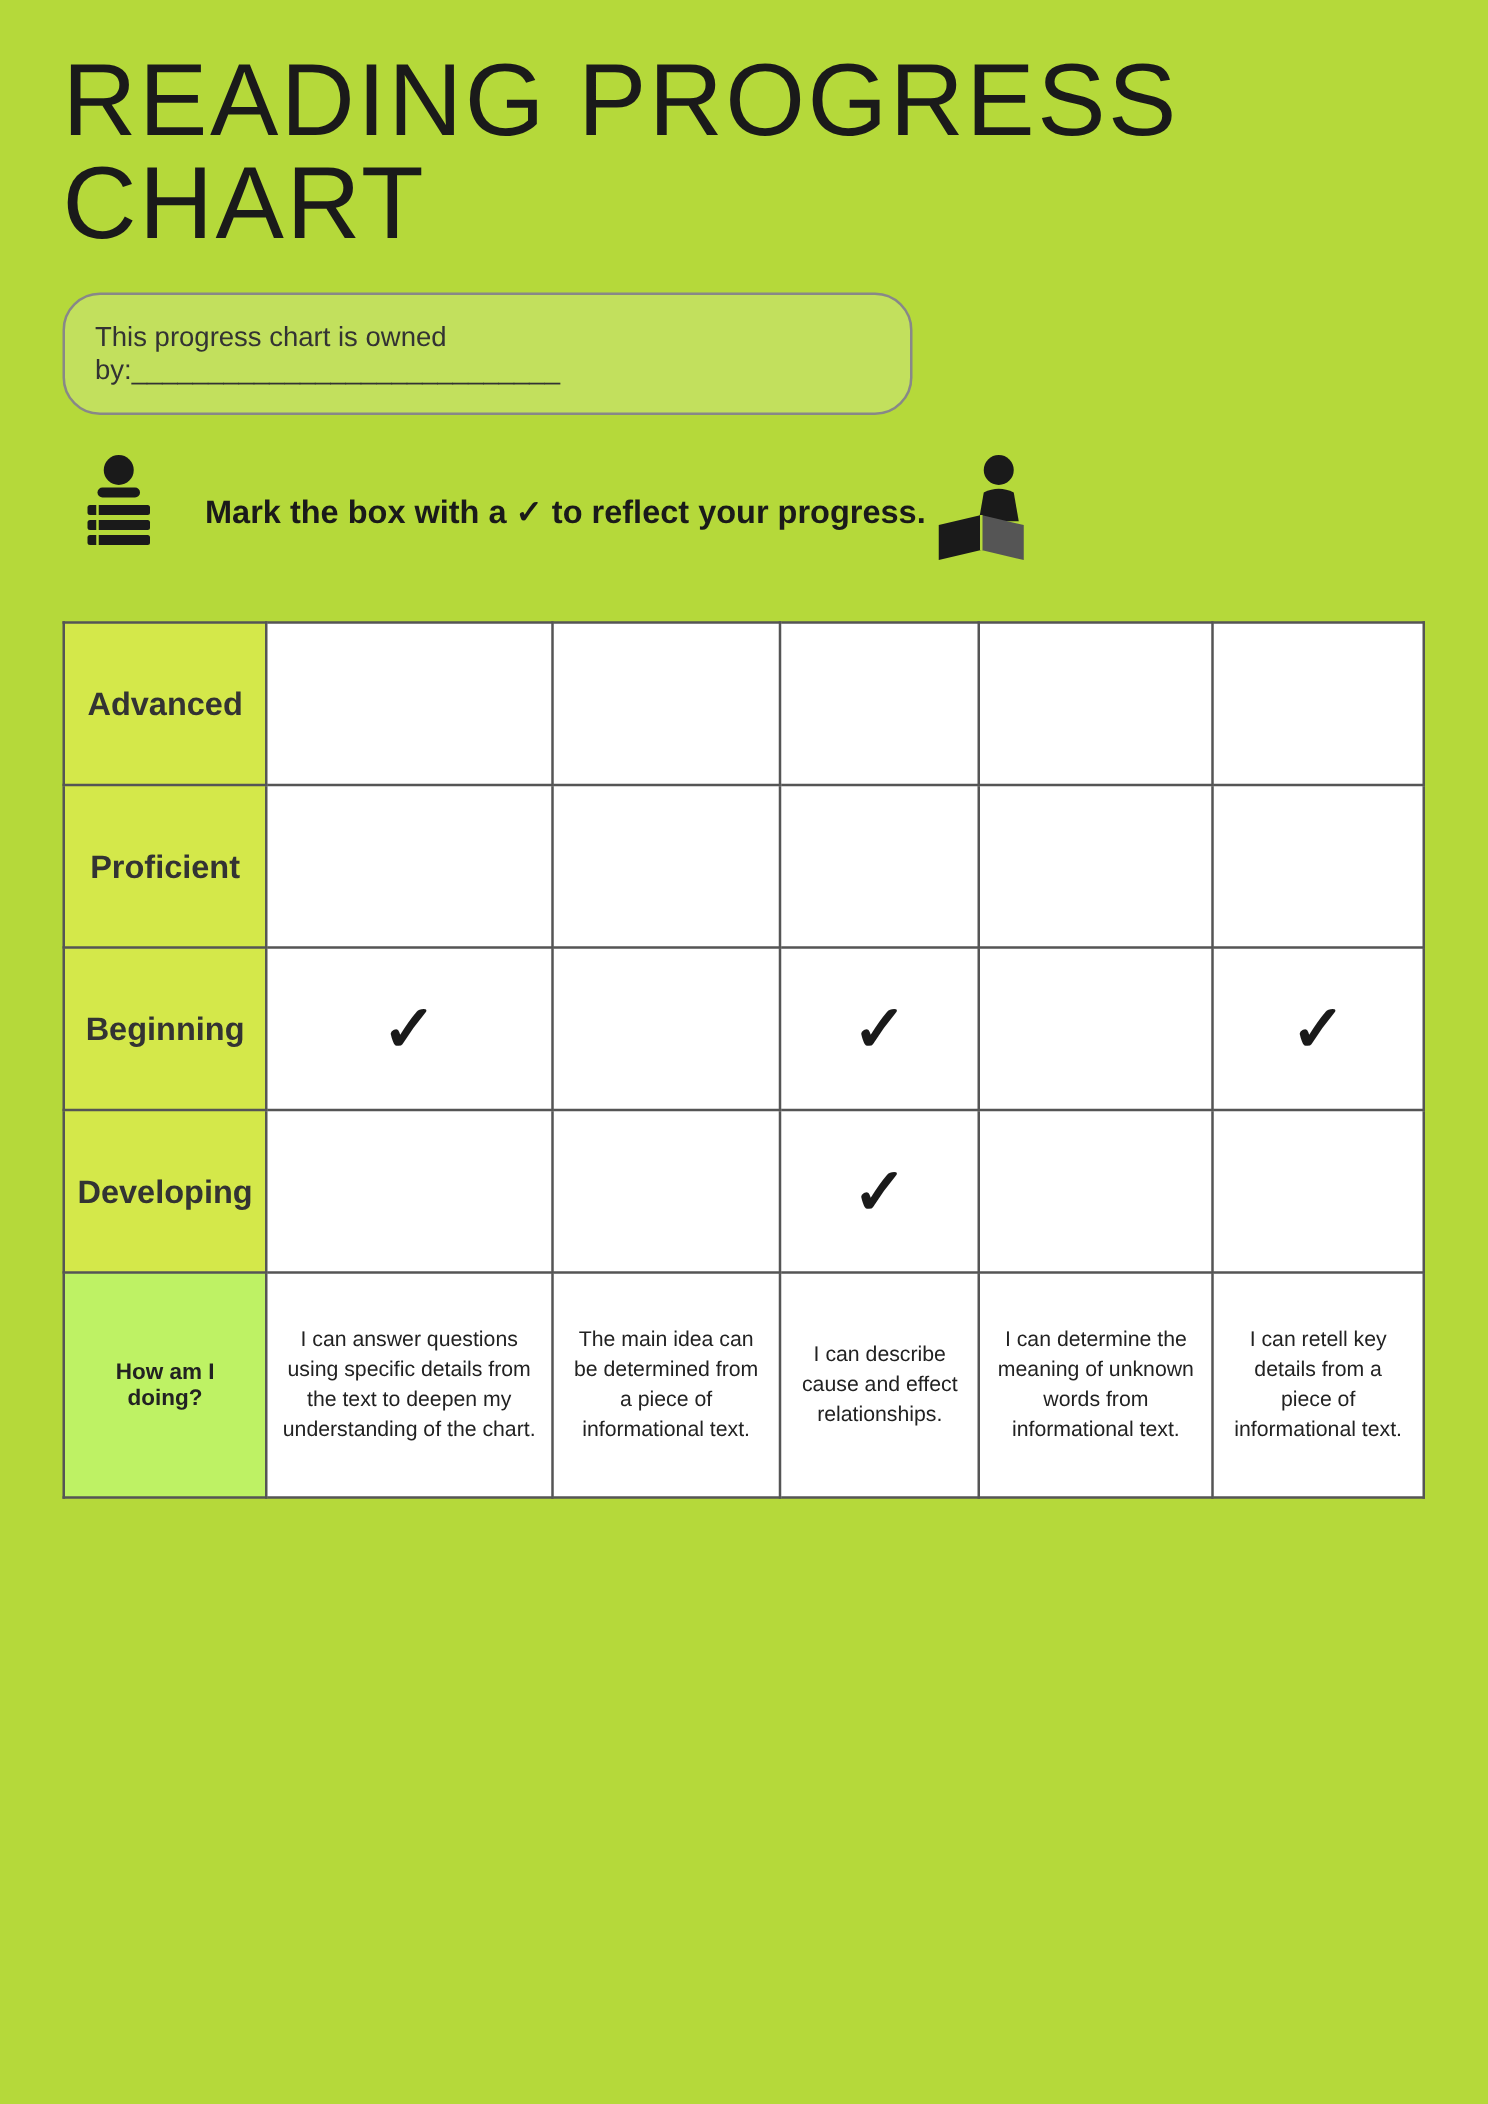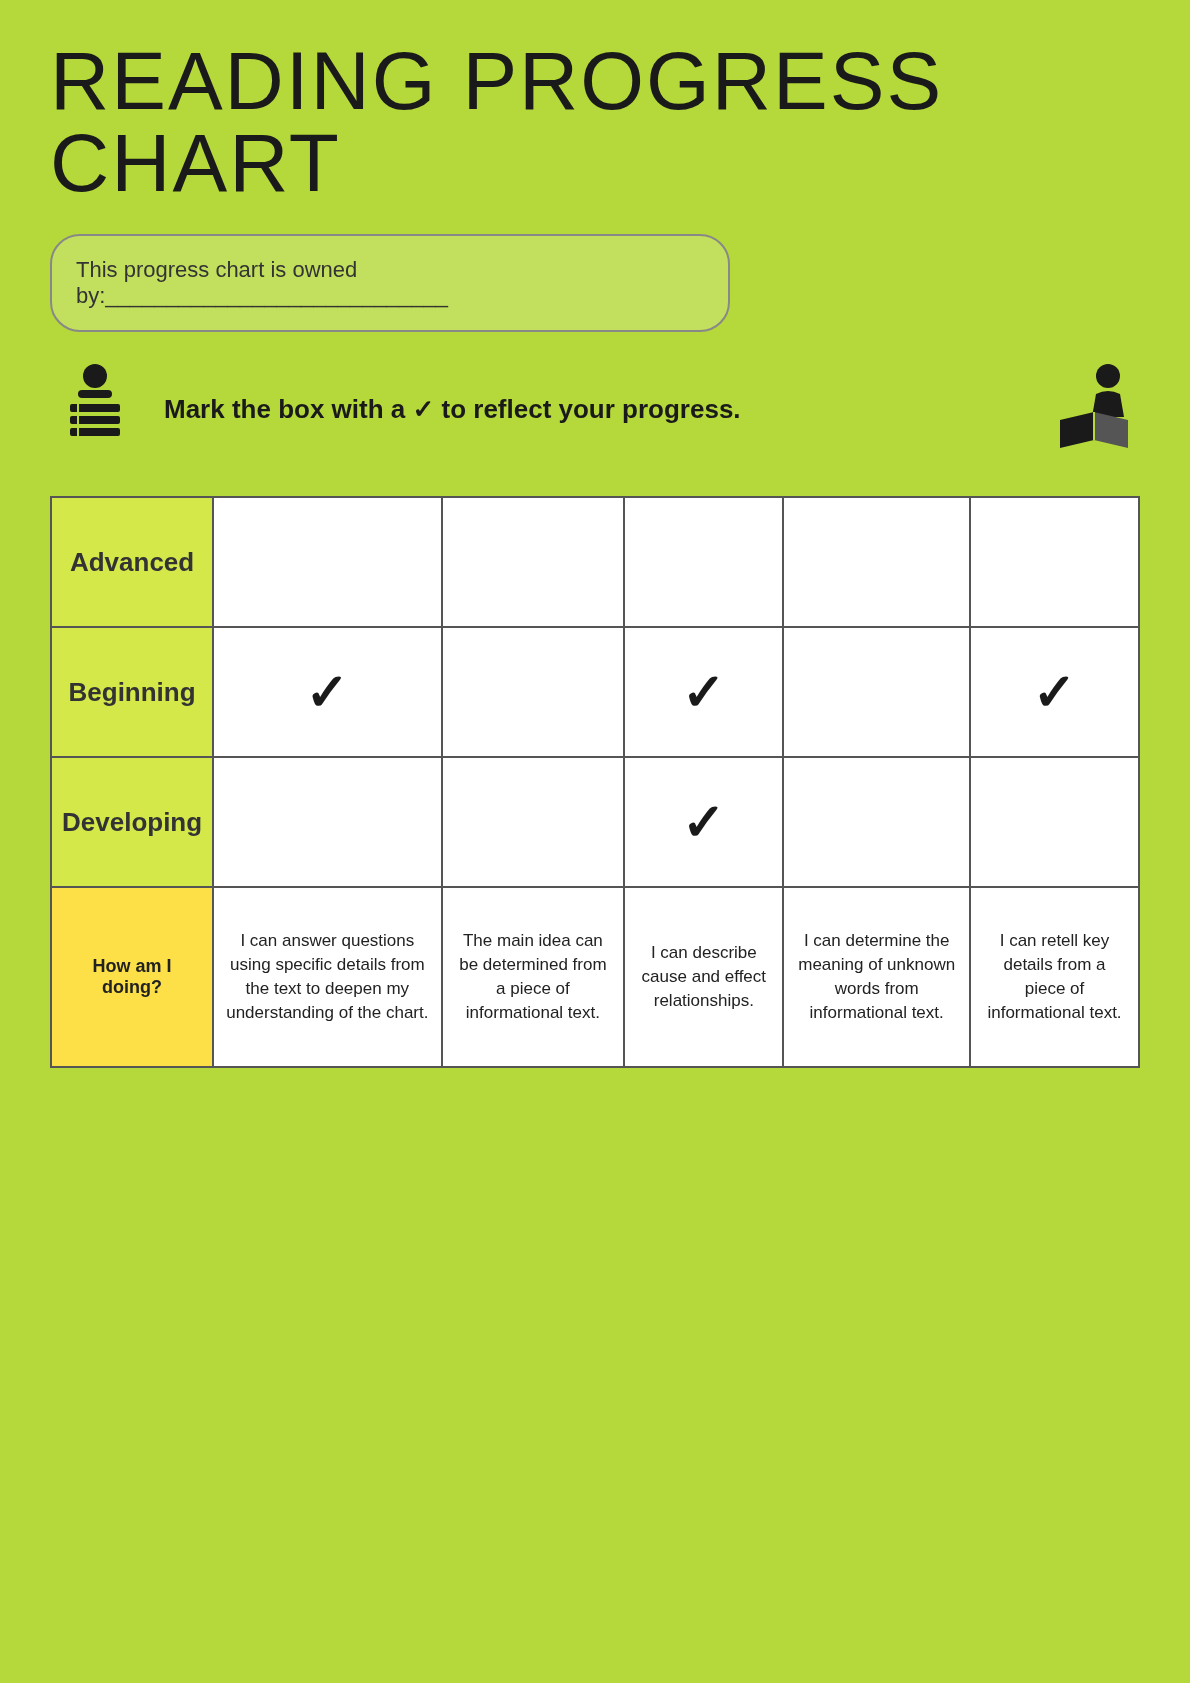--- a/index.html
+++ b/index.html
@@ -30,21 +30,21 @@
       color: #333;
       display: inline-block;
       background: rgba(255,255,255,0.18);
       margin-bottom: 30px;
       width: 680px;
     }
 
     .instructions-row {
       display: flex;
       align-items: center;
-      justify-content: space-between;
+      justify-content: flex-start;
       margin-bottom: 40px;
     }
 
     .instructions-inner {
       display: flex;
       align-items: center;
       gap: 24px;
     }
 
     .icon-left svg, .icon-right svg {
@@ -91,21 +91,21 @@
     }
 
     .checkmark {
       font-size: 52px;
       font-weight: 900;
       color: #1a1a1a;
     }
 
     
     .how-row td {
-      background-color: #fde047;
+      background-color: #bef264;
       font-size: 18px;
       color: #222;
       vertical-align: middle;
       padding: 18px 12px;
       height: 180px;
     }
 
     .how-label {
       font-weight: 700;
       font-size: 24px;
@@ -170,20 +170,28 @@
 
   <tr>
         <td class="row-label">Advanced</td>
         <td class="data-cell"></td>
         <td class="data-cell"></td>
         <td class="data-cell"></td>
         <td class="data-cell"></td>
         <td class="data-cell"></td>
       </tr>
       <tr>
+        <td class="row-label">Proficient</td>
+        <td class="data-cell"></td>
+        <td class="data-cell"></td>
+        <td class="data-cell"></td>
+        <td class="data-cell"></td>
+        <td class="data-cell"></td>
+      </tr>
+      <tr>
         <td class="row-label">Beginning</td>
         <td class="data-cell"><span class="checkmark">✓</span></td>
         <td class="data-cell"></td>
         <td class="data-cell"><span class="checkmark">✓</span></td>
         <td class="data-cell"></td>
         <td class="data-cell"><span class="checkmark">✓</span></td>
       </tr>
       <tr>
         <td class="row-label">Developing</td>
         <td class="data-cell"></td>

